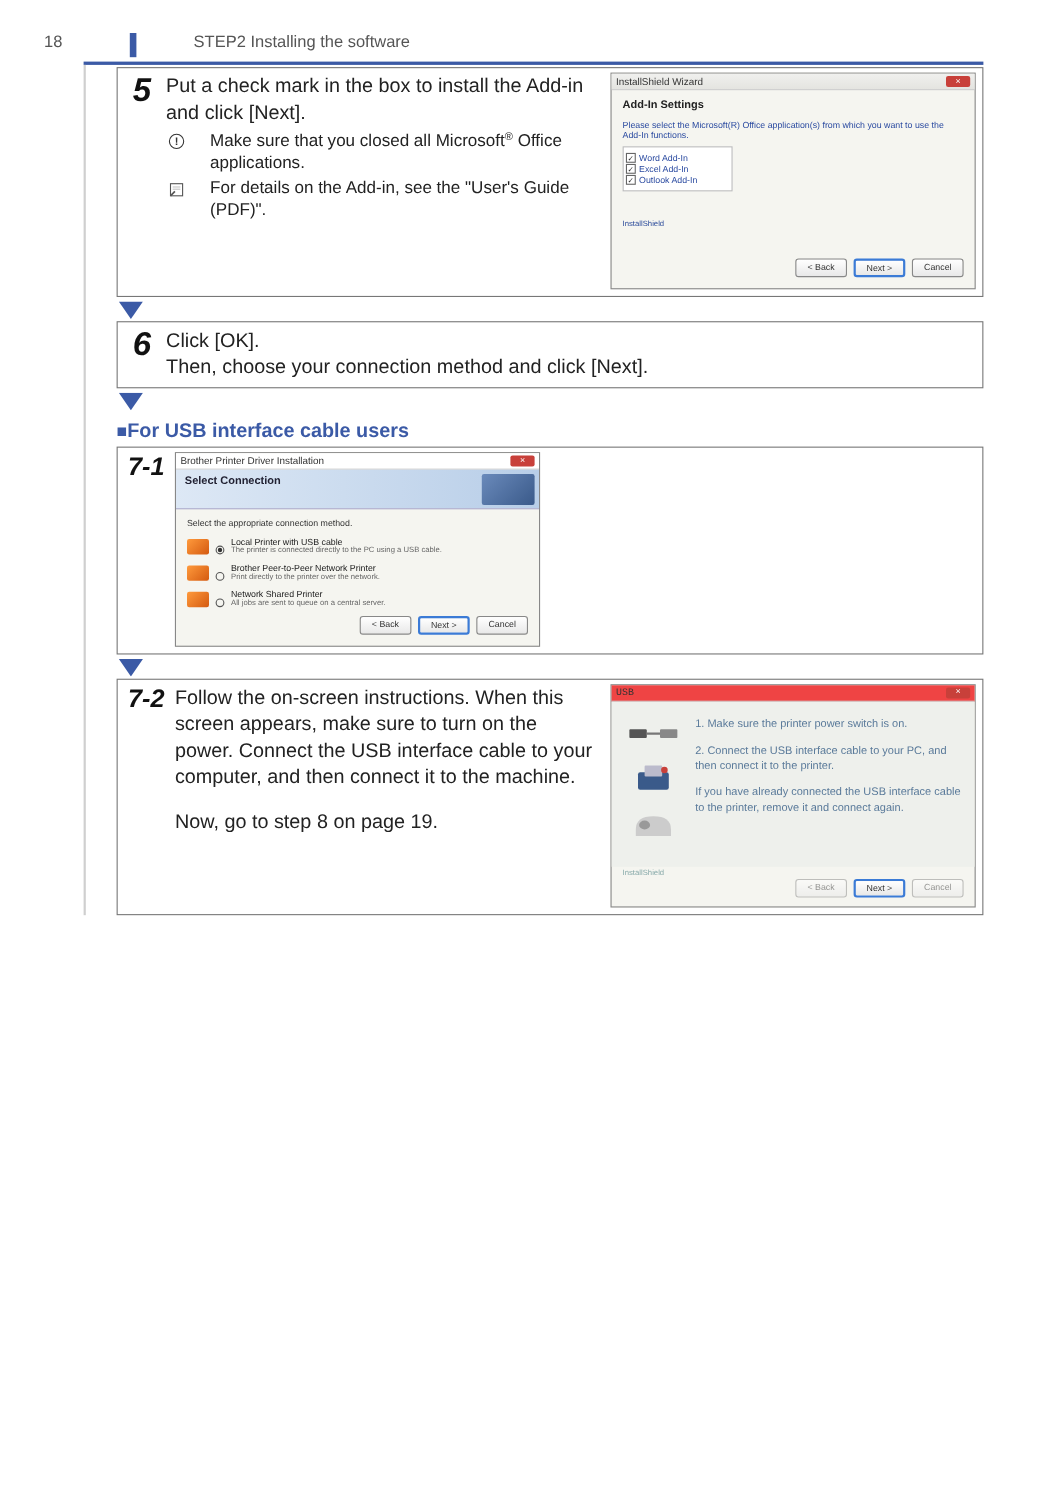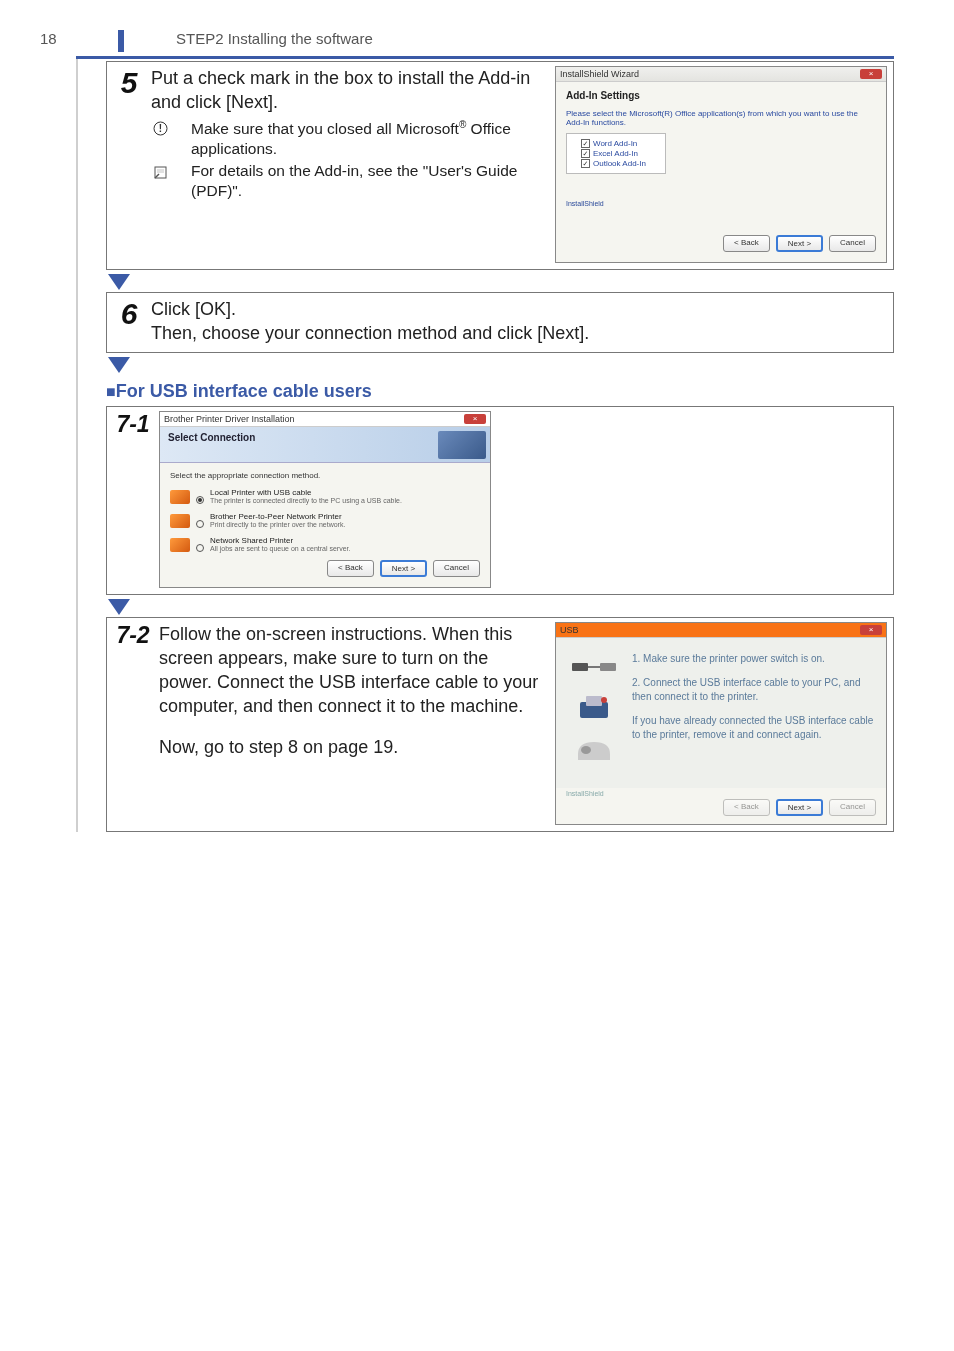--- a/index.html
+++ b/index.html
@@ -152,21 +152,21 @@
       margin-bottom: 8px;
     }
     .dialog-msg {
       font-size: 8px;
       color: #2a4aa0;
       margin-bottom: 6px;
     }
     .check-list {
       border: 1px solid #bbb;
       background: #fff;
-      padding: 4px 14px;
+      padding: 4px 2px;
       width: 100px;
     }
     .check-item {
       display: flex;
       align-items: center;
       gap: 3px;
       font-size: 8px;
       color: #2a4aa0;
       margin: 1px 0;
     }
@@ -484,21 +484,21 @@
       <div class="step-num step-num-sub">
           <span class="n">7-2</span>
         </div>
       <div class="step-body">
         <div class="step-text">
           <div class="main-line">Follow the on-screen instructions. When this screen appears, make sure to turn on the power. Connect the USB interface cable to your computer, and then connect it to the machine.</div>
           <div class="main-line" style="margin-top:16px;">Now, go to step 8 on page 19.</div>
         </div>
         <div class="screenshot">
           <div class="dialog-shell">
-            <div class="dialog-title-bar" style="background:#f97316;">
+            <div class="dialog-title-bar" style="background:#ef4444;font-family:Liberation Mono, monospace;">
               <span>USB</span>
               <span class="title-close">×</span>
             </div>
             <div class="usb-body">
               <div class="usb-icons">
                 <span>
                   <svg width="44" height="22" viewBox="0 0 44 22">
                       <rect x="0" y="7" width="16" height="8" fill="#555" rx="1"></rect>
                       <rect x="28" y="7" width="16" height="8" fill="#888" rx="1"></rect>
                       <line x1="16" y1="11" x2="28" y2="11" stroke="#777" stroke-width="2"></line>

